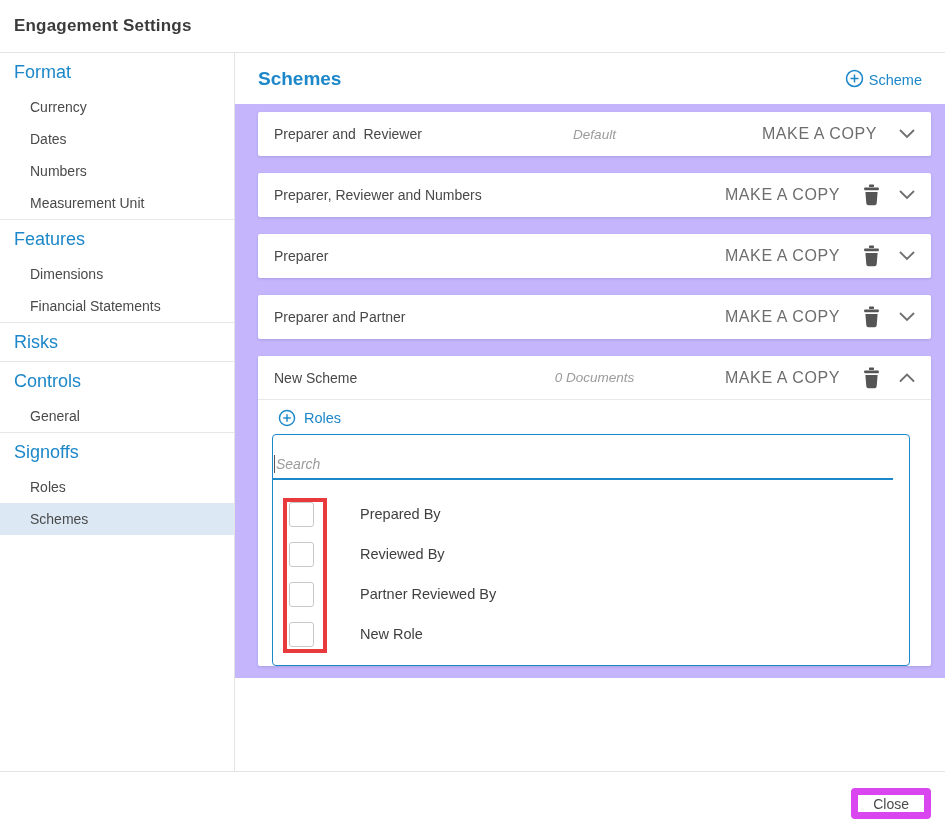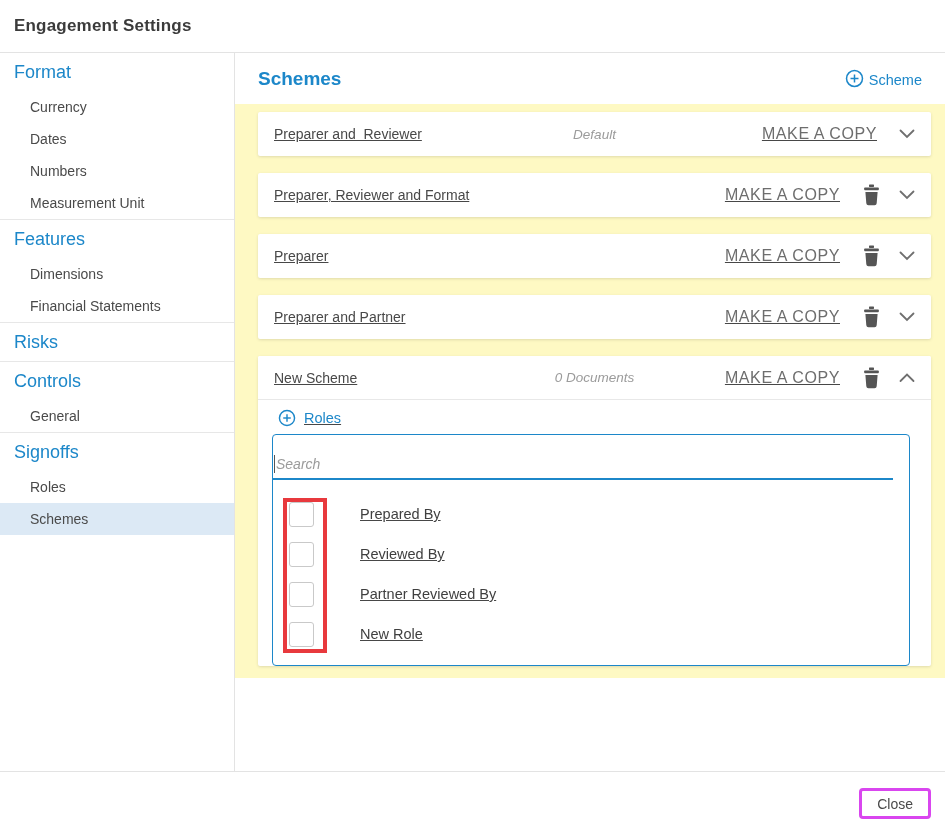--- a/index.html
+++ b/index.html
@@ -32,21 +32,21 @@
   .side-item{height:32px;display:flex;align-items:center;padding-left:30px;font-size:14px;color:#4a4a4a;cursor:pointer;}
   .side-item.selected{background:#dce9f5;}
   .side-div{border-top:1px solid #e7e7e7;margin:0;}
 
   
   .main{flex:1;display:flex;flex-direction:column;background:#fff;min-width:0;}
   .main-titlebar{height:51px;flex:none;display:flex;align-items:center;justify-content:space-between;padding:0 23px;}
   .main-title{font-size:19px;font-weight:700;color:var(--accent);}
   .add-btn{display:flex;align-items:flex-end;gap:5px;color:var(--accent);font-size:14.5px;cursor:pointer;}
 
-  .well{flex:none;height:574px;background:#fef9c3;padding:8px 14px 0 23px;text-decoration:underline;}
+  .well{flex:none;height:574px;background:#c4b5fd;padding:8px 14px 0 23px;}
 
   .scheme-row{position:relative;background:#fff;height:44px;border-radius:2px;
     box-shadow:0 1px 3px rgba(0,0,0,.12);display:flex;align-items:center;
     padding:0 16px;margin-bottom:17px;}
   .row-name{font-size:14px;color:#484848;white-space:pre;flex:none;}
   .row-badge{position:absolute;left:50%;transform:translateX(-50%);font-size:13.5px;font-style:italic;color:var(--faint);}
   .row-actions{margin-left:auto;display:flex;align-items:center;}
   .copy-label{font-size:16px;color:var(--muted);letter-spacing:.6px;cursor:pointer;margin-right:22px;white-space:nowrap;}
   .trash-btn{margin-right:18px;cursor:pointer;display:flex;align-items:center;}
   .chev-btn{cursor:pointer;display:flex;align-items:center;}
@@ -64,21 +64,21 @@
   .search-input::placeholder{font-style:italic;color:var(--faint);opacity:1;}
   .caret{position:absolute;left:1px;top:6px;width:1px;height:18px;background:#555;}
   .roles-list{padding-top:14px;}
   .role-item{display:flex;align-items:center;height:40px;padding-left:16px;gap:29px;}
   .checkbox{width:25px;height:25px;flex:none;background:#fff;border:1px solid #c9c9c9;border-radius:3px;cursor:pointer;}
   .role-label{margin-left:17px;font-size:14.5px;color:#3f3f3f;}
   .red-box{position:absolute;left:10px;top:63px;width:44px;height:155px;border:4px solid #e8393d;pointer-events:none;}
 
   
   .ftr{height:64px;flex:none;border-top:1px solid var(--divider);display:flex;align-items:center;justify-content:flex-end;padding-right:14px;background:#fff;}
-  .close-btn{height:31px;padding:0 15px;background:#fff;border:3px solid #d946ef;border-radius:4px;
+  .close-btn{height:31px;padding:0 15px;background:#fff;border:7px solid #d946ef;border-radius:4px;
     font-size:14px;color:#4a4a4a;font-family:"Liberation Sans",sans-serif;display:flex;align-items:center;cursor:pointer;}
 
   svg{display:block;}
 </style>
 </head>
 <body>
 
 <div class="modal">
 
   <div class="hdr">
@@ -137,21 +137,21 @@
             <span class="copy-label">MAKE A COPY</span>
             <span class="chev-btn">
               <svg width="16" height="10" viewBox="0 0 16 10">
                   <polyline points="1.5,1.5 8,8 14.5,1.5" stroke="#6f6f6f" stroke-width="1.8" fill="none" stroke-linecap="round"></polyline>
                 </svg>
             </span>
           </span>
         </div>
 
         <div class="scheme-row">
-          <span class="row-name">Preparer, Reviewer and Format</span>
+          <span class="row-name">Preparer, Reviewer and Numbers</span>
           <span class="row-actions">
             <span class="copy-label">MAKE A COPY</span>
             <span class="trash-btn">
               <svg width="19" height="22" viewBox="0 0 19 22">
                   <rect x="7" y="0.5" width="5" height="2.4" rx="0.6" fill="#555"></rect>
                   <rect x="2.2" y="3.6" width="14.6" height="2.6" rx="0.7" fill="#555"></rect>
                   <path d="M3.4 8h12.2l-0.9 11.2a2.2 2.2 0 0 1-2.2 2H6.5a2.2 2.2 0 0 1-2.2-2L3.4 8z" fill="#555"></path>
                 </svg>
             </span>
             <span class="chev-btn">

